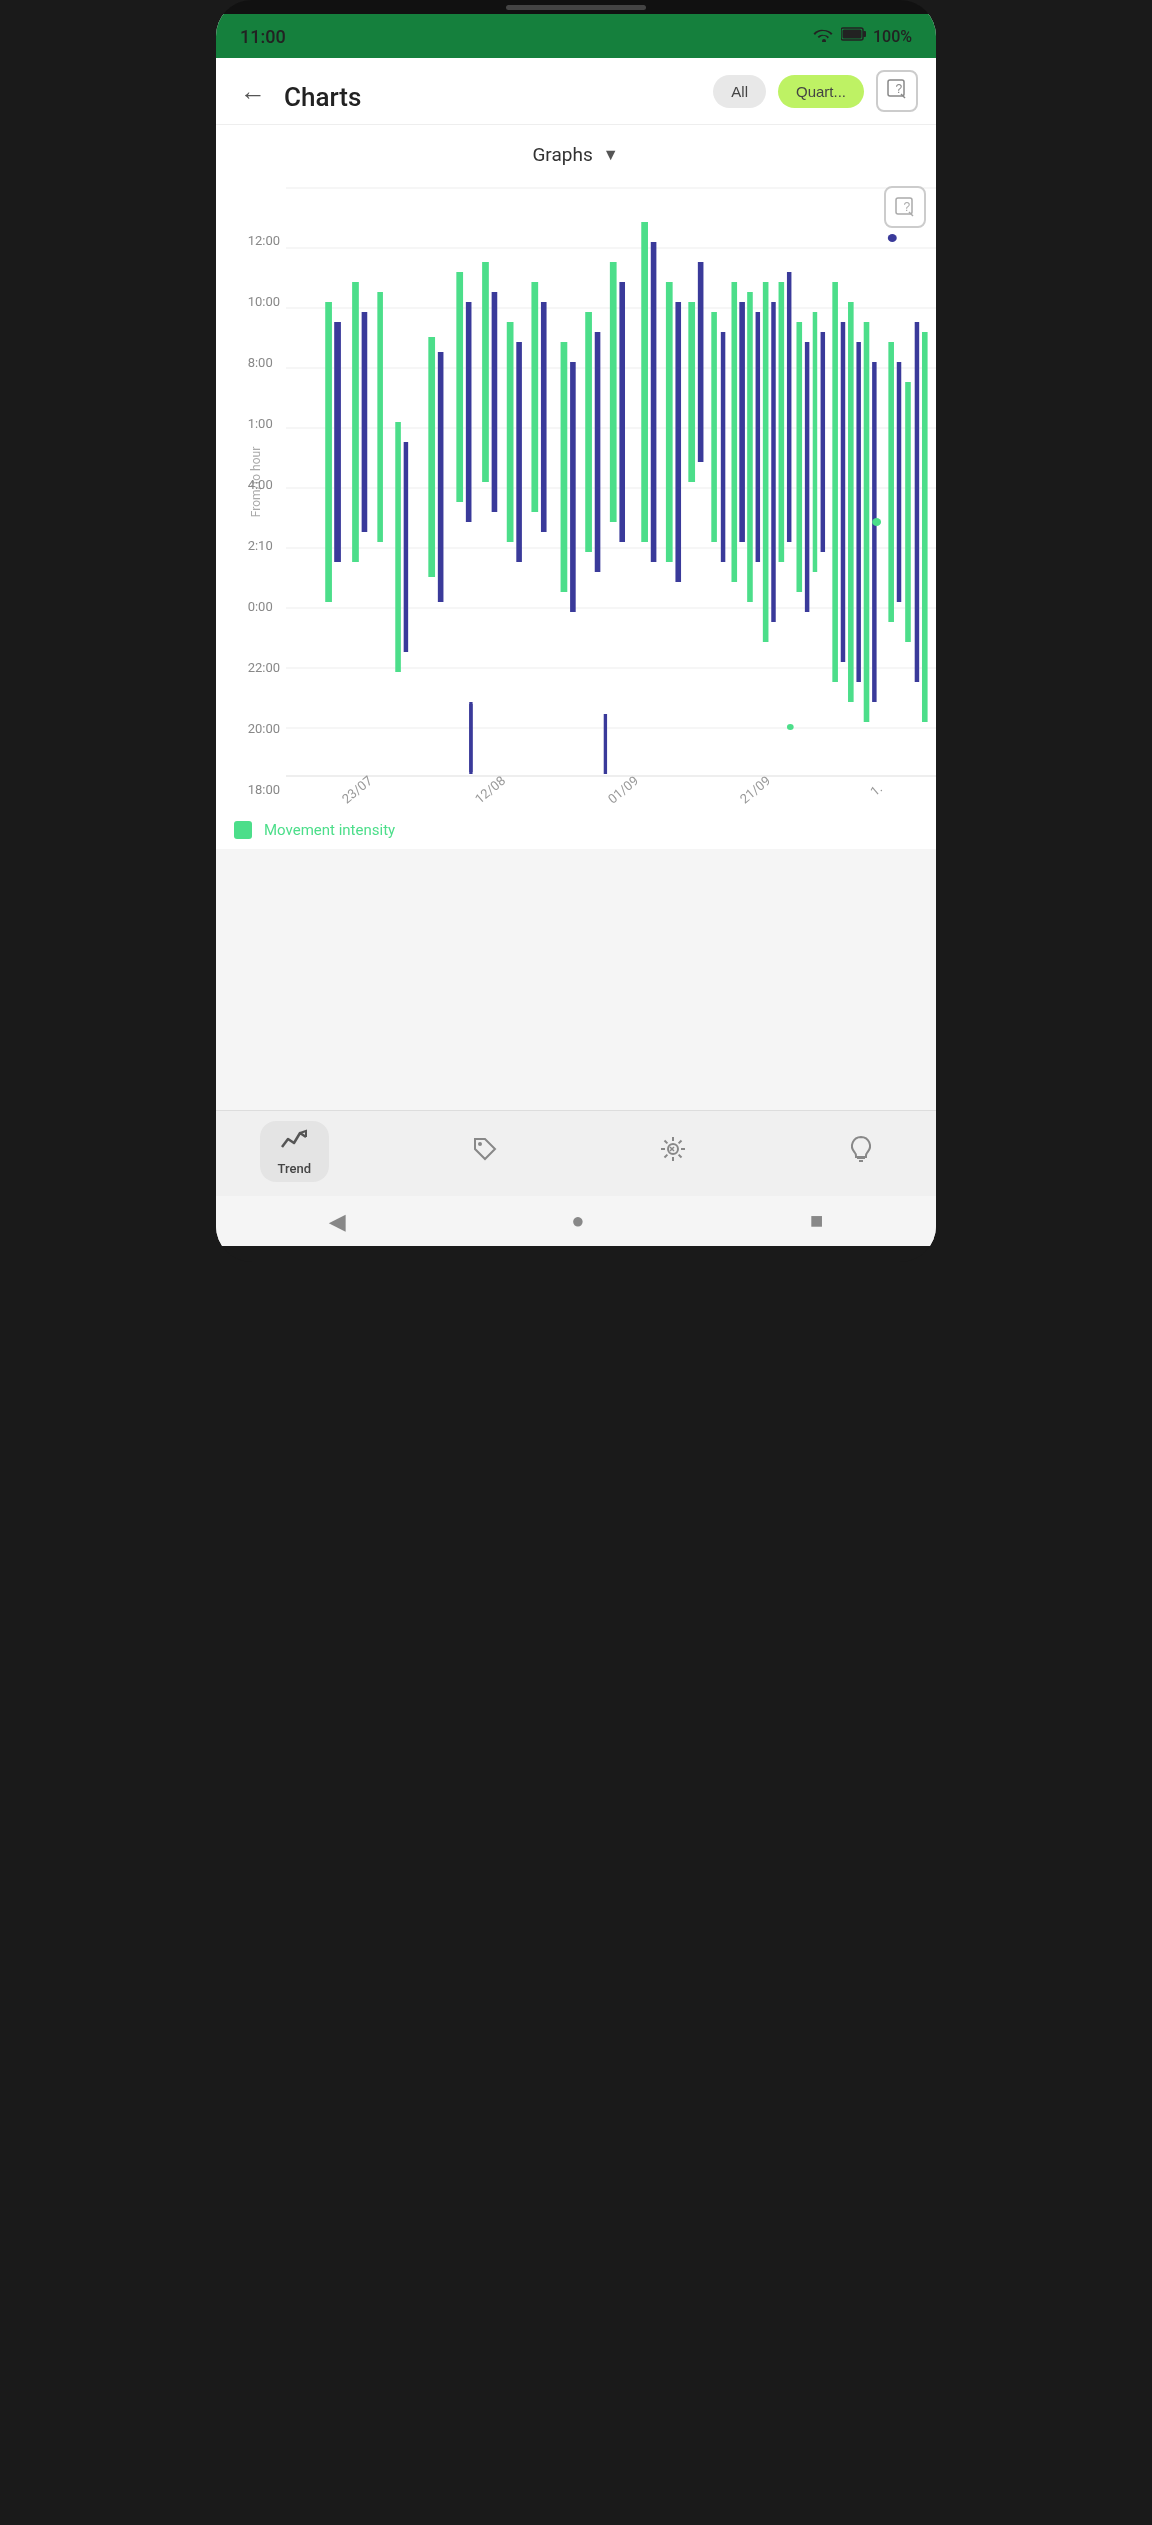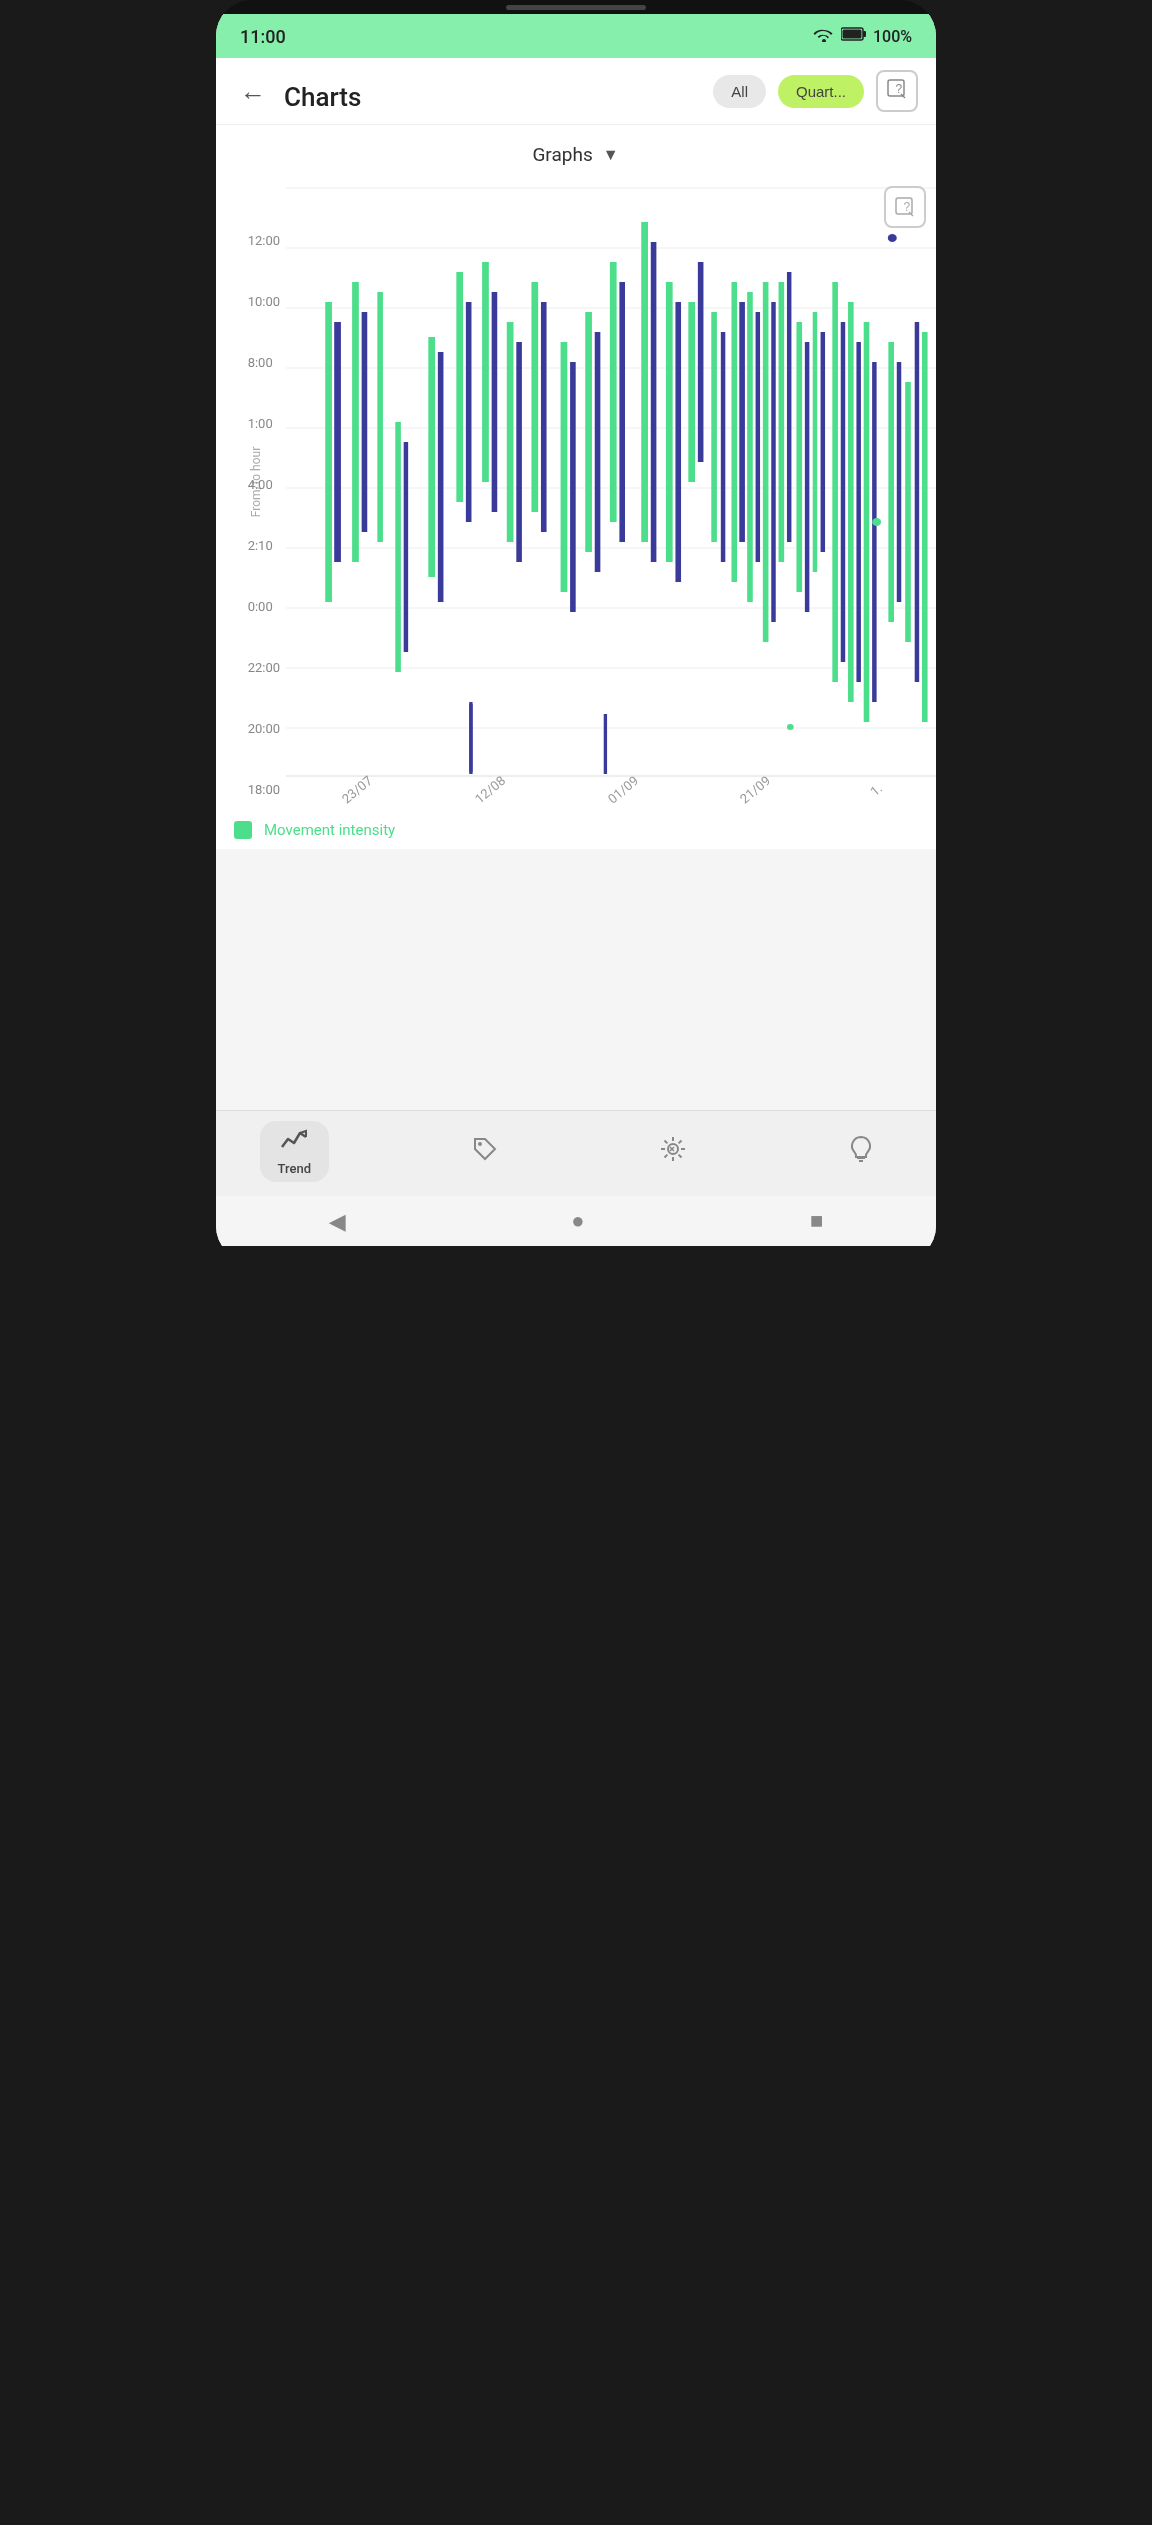--- a/index.html
+++ b/index.html
@@ -34,21 +34,21 @@
       border-radius: 3px;
     }
     .screen {
       background: #f5f5f5;
       width: 100%;
       min-height: 1232px;
       display: flex;
       flex-direction: column;
     }
     .status-bar {
-      background: #86efac;
+      background: #15803d;
       display: flex;
       justify-content: space-between;
       align-items: center;
       padding: 8px 24px;
       height: 44px;
     }
     .status-time {
       font-size: 18px;
       font-weight: 500;
       color: #222;

